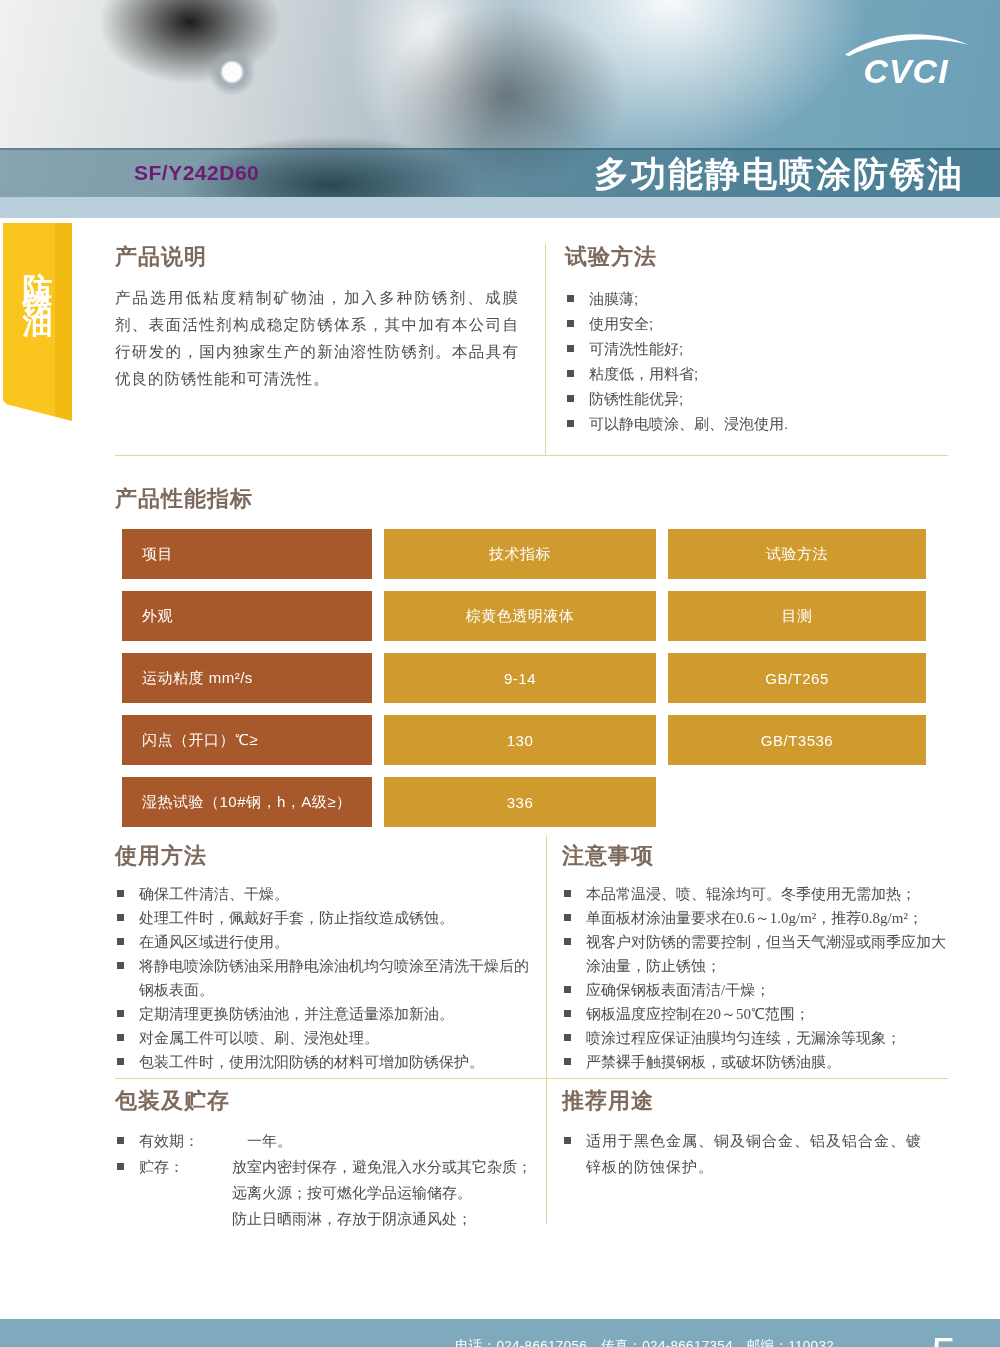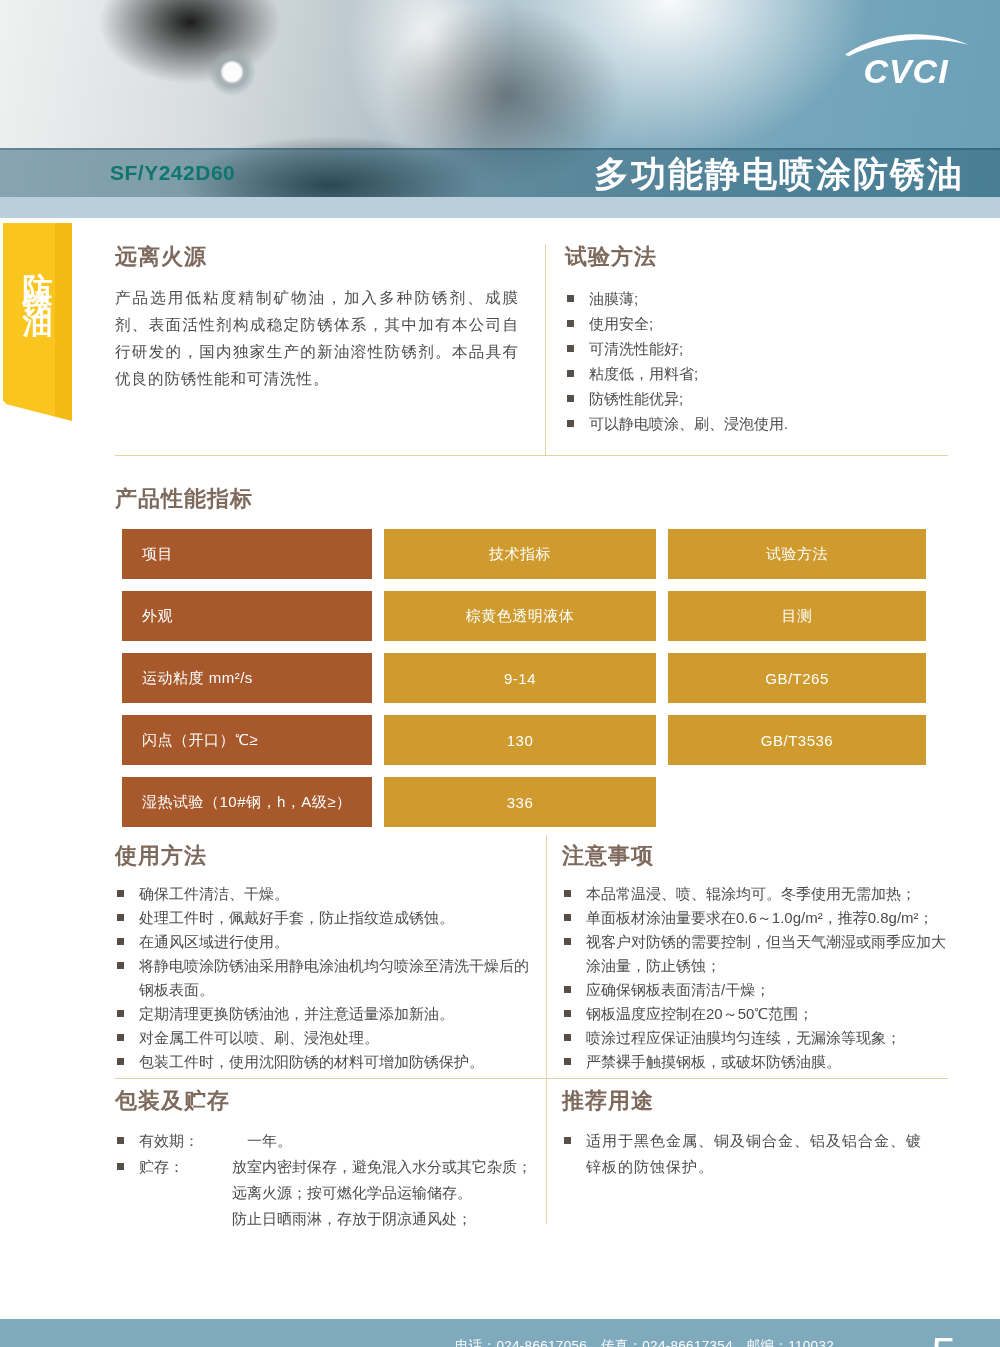--- a/index.html
+++ b/index.html
@@ -20,21 +20,21 @@
       radial-gradient(ellipse 170px 130px at 505px 95px, rgba(40,40,40,.45), rgba(40,40,40,0) 70%),
       radial-gradient(ellipse 120px 180px at 430px 40px, rgba(255,255,255,.85), rgba(255,255,255,0) 70%),
       radial-gradient(ellipse 320px 250px at 670px 0px, rgba(255,255,255,.95), rgba(255,255,255,0) 62%),
       linear-gradient(100deg,#f0f1f1 0%, #d7dcde 22%, #aebec6 42%, #8db2c3 60%, #76a6bb 78%, #6ba0b7 100%);
   }
   .band {
     position:absolute; left:0; top:148px; width:1000px; height:49px;
     background:rgba(42,95,118,.52); border-top:2px solid rgba(30,75,95,.35);
   }
   .code {
-    position:absolute; left:110px; top:161px; color:#0f766e;
+    position:absolute; left:134px; top:161px; color:#701a75;
     font-size:21px; font-weight:bold; letter-spacing:.5px;text-align:right;
   }
   .title {
     position:absolute; right:36px; top:151px; color:#fff;
     font-size:35px; font-weight:bold; letter-spacing:2px; white-space:nowrap;
   }
   .strip { position:absolute; left:0; top:197px; width:1000px; height:21px; background:var(--strip_blue,#b9cfdc); }
   .logo { position:absolute; right:26px; top:28px; width:136px; text-align:center; color:#fff; }
   .logo svg { display:block; width:136px; height:30px; }
   .logo-text { font-size:34px; font-weight:bold; font-style:italic; letter-spacing:1px; margin-top:-6px; }
@@ -102,21 +102,21 @@
 
   <div class="ribbon">
     <div class="ribbon-text">防锈油</div>
   </div>
 
   <div class="vdiv" style="left:545px; top:244px; height:211px;"></div>
   <div class="hdiv" style="left:115px; top:455px; width:833px;"></div>
   <div class="vdiv" style="left:546px; top:835px; height:389px;"></div>
   <div class="hdiv" style="left:115px; top:1078px; width:833px;"></div>
 
-  <div class="h2" style="left:115px; top:242px;">远离火源</div>
+  <div class="h2" style="left:115px; top:242px;">产品说明</div>
   <div class="body-text" style="left:115px; top:284px; width:404px;">产品选用低粘度精制矿物油，加入多种防锈剂、成膜剂、表面活性剂构成稳定防锈体系，其中加有本公司自行研发的，国内独家生产的新油溶性防锈剂。本品具有优良的防锈性能和可清洗性。</div>
 
   <div class="h2" style="left:565px; top:242px;">试验方法</div>
   <ul class="blist lh25" style="left:565px; top:286px; width:384px;">
     <li>油膜薄;</li>
     <li>使用安全;</li>
     <li>可清洗性能好;</li>
     <li>粘度低，用料省;</li>
     <li>防锈性能优异;</li>
     <li>可以静电喷涂、刷、浸泡使用.</li>
@@ -149,21 +149,21 @@
     <li>确保工件清洁、干燥。</li>
     <li>处理工件时，佩戴好手套，防止指纹造成锈蚀。</li>
     <li>在通风区域进行使用。</li>
     <li>将静电喷涂防锈油采用静电涂油机均匀喷涂至清洗干燥后的钢板表面。</li>
     <li>定期清理更换防锈油池，并注意适量添加新油。</li>
     <li>对金属工件可以喷、刷、浸泡处理。</li>
     <li>包装工件时，使用沈阳防锈的材料可增加防锈保护。</li>
   </ul>
 
   <div class="h2" style="left:562px; top:841px;">注意事项</div>
-  <ul class="blist lh24" style="left:562px; top:882px; width:390px;">
+  <ul class="blist lh24" style="left:562px; top:882px; width:390px;font-family:Liberation Serif, serif;">
     <li>本品常温浸、喷、辊涂均可。冬季使用无需加热；</li>
     <li>单面板材涂油量要求在0.6～1.0g/m²，推荐0.8g/m²；</li>
     <li>视客户对防锈的需要控制，但当天气潮湿或雨季应加大涂油量，防止锈蚀；</li>
     <li>应确保钢板表面清洁/干燥；</li>
     <li>钢板温度应控制在20～50℃范围；</li>
     <li>喷涂过程应保证油膜均匀连续，无漏涂等现象；</li>
     <li>严禁裸手触摸钢板，或破坏防锈油膜。</li>
   </ul>
 
   <div class="h2" style="left:115px; top:1086px;">包装及贮存</div>

